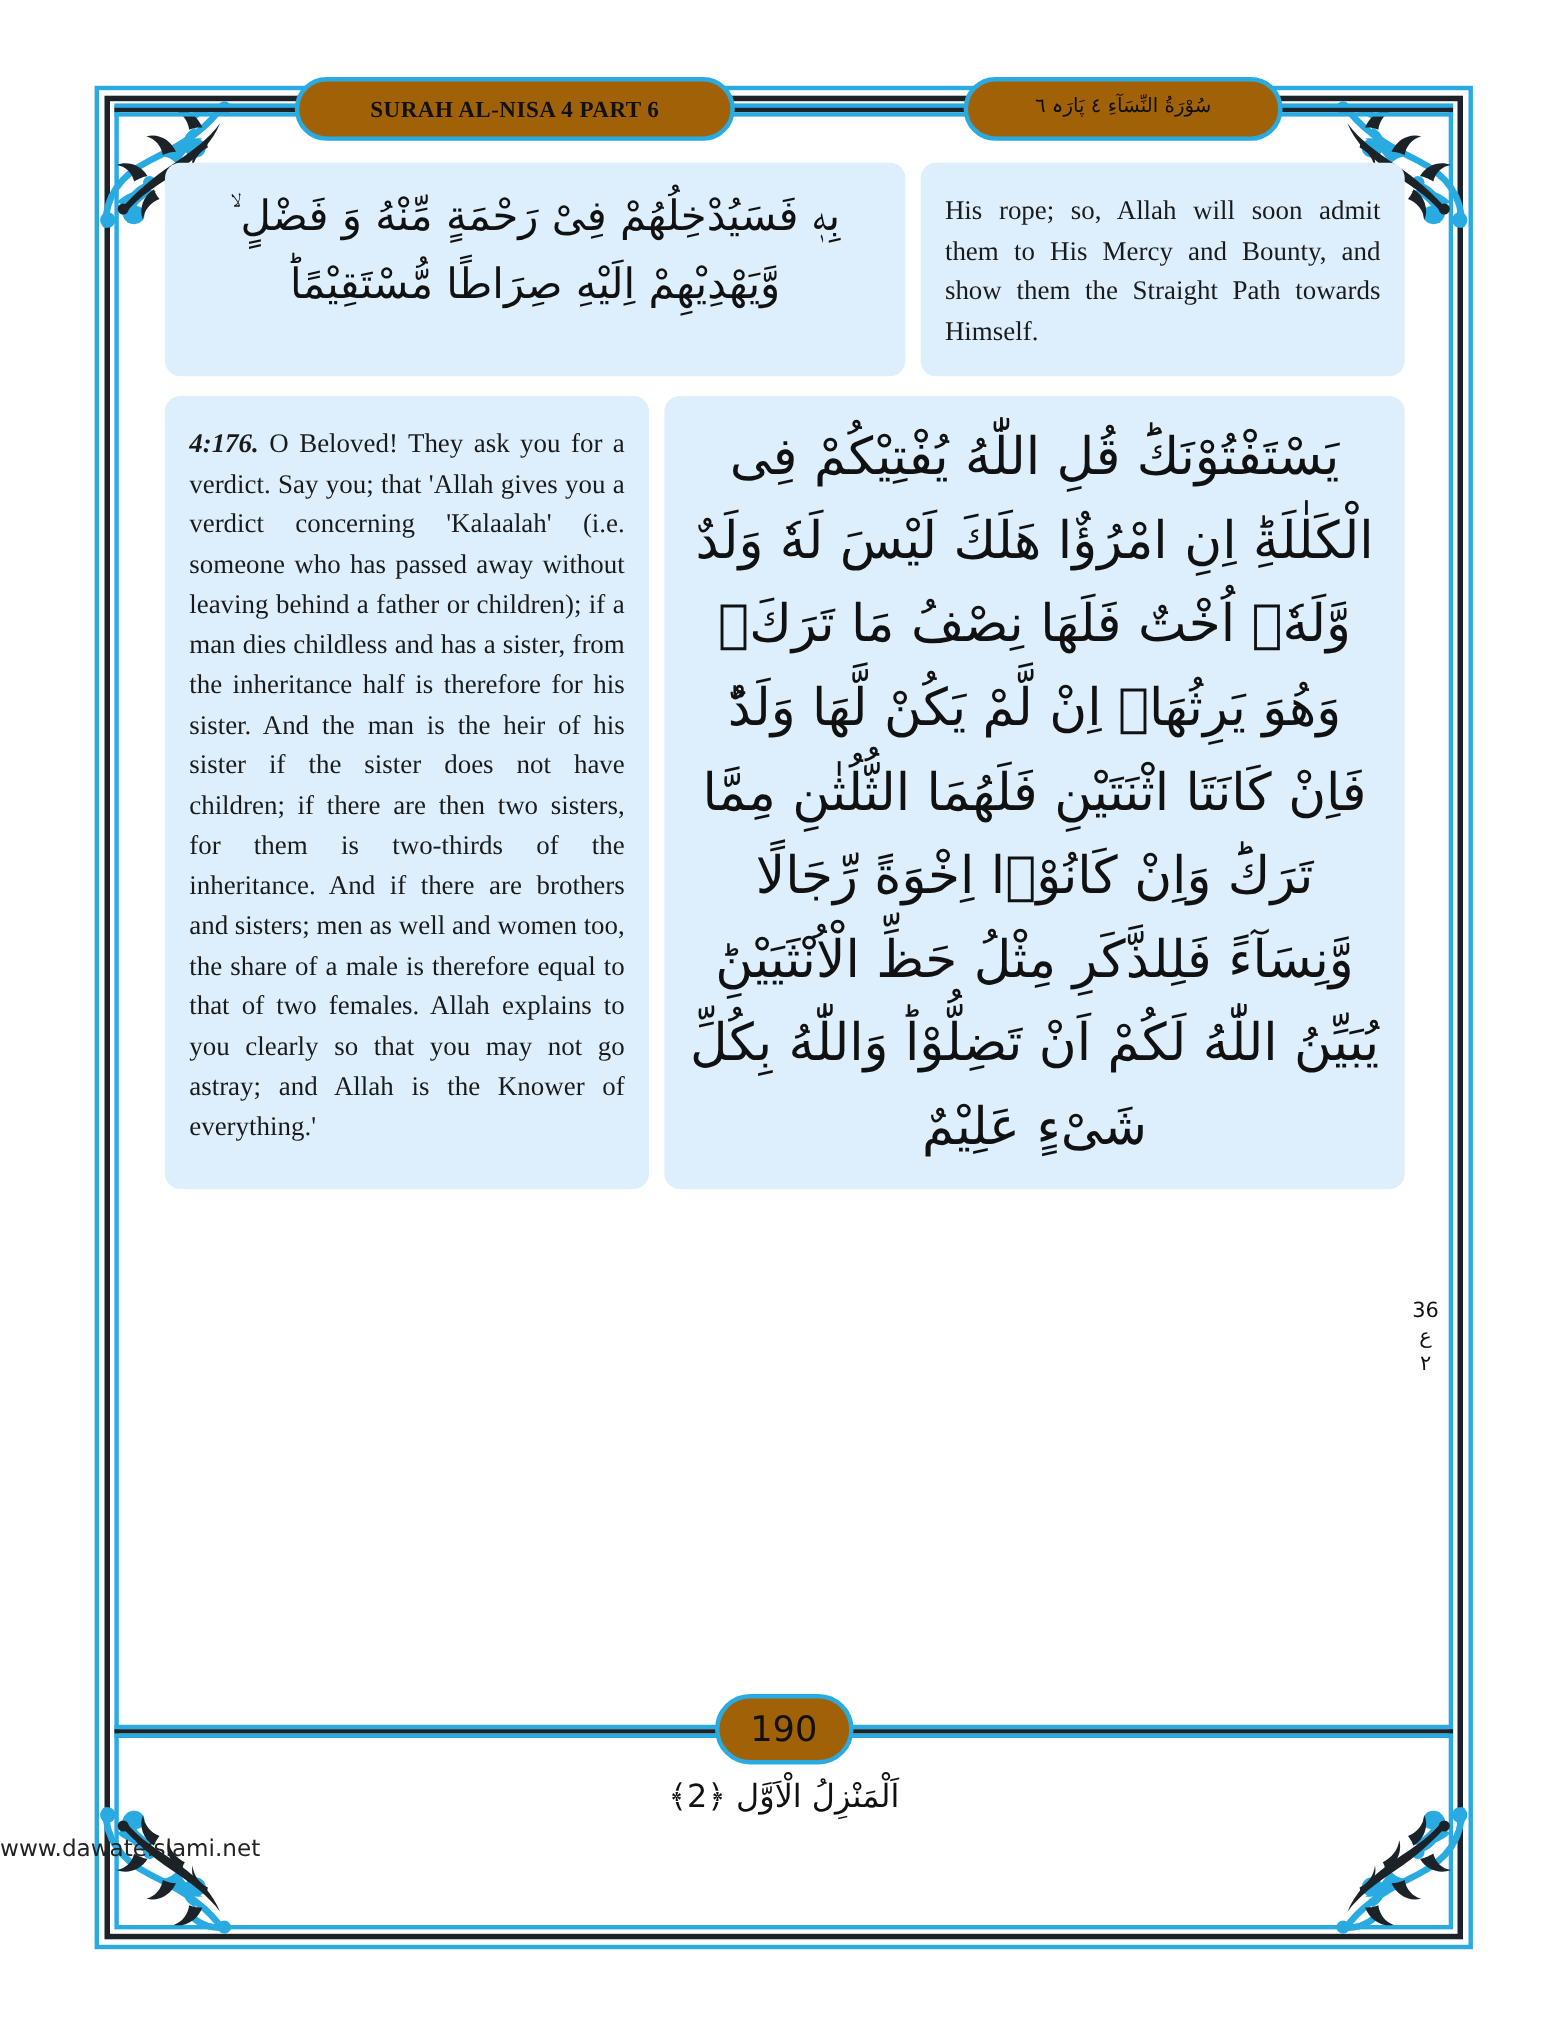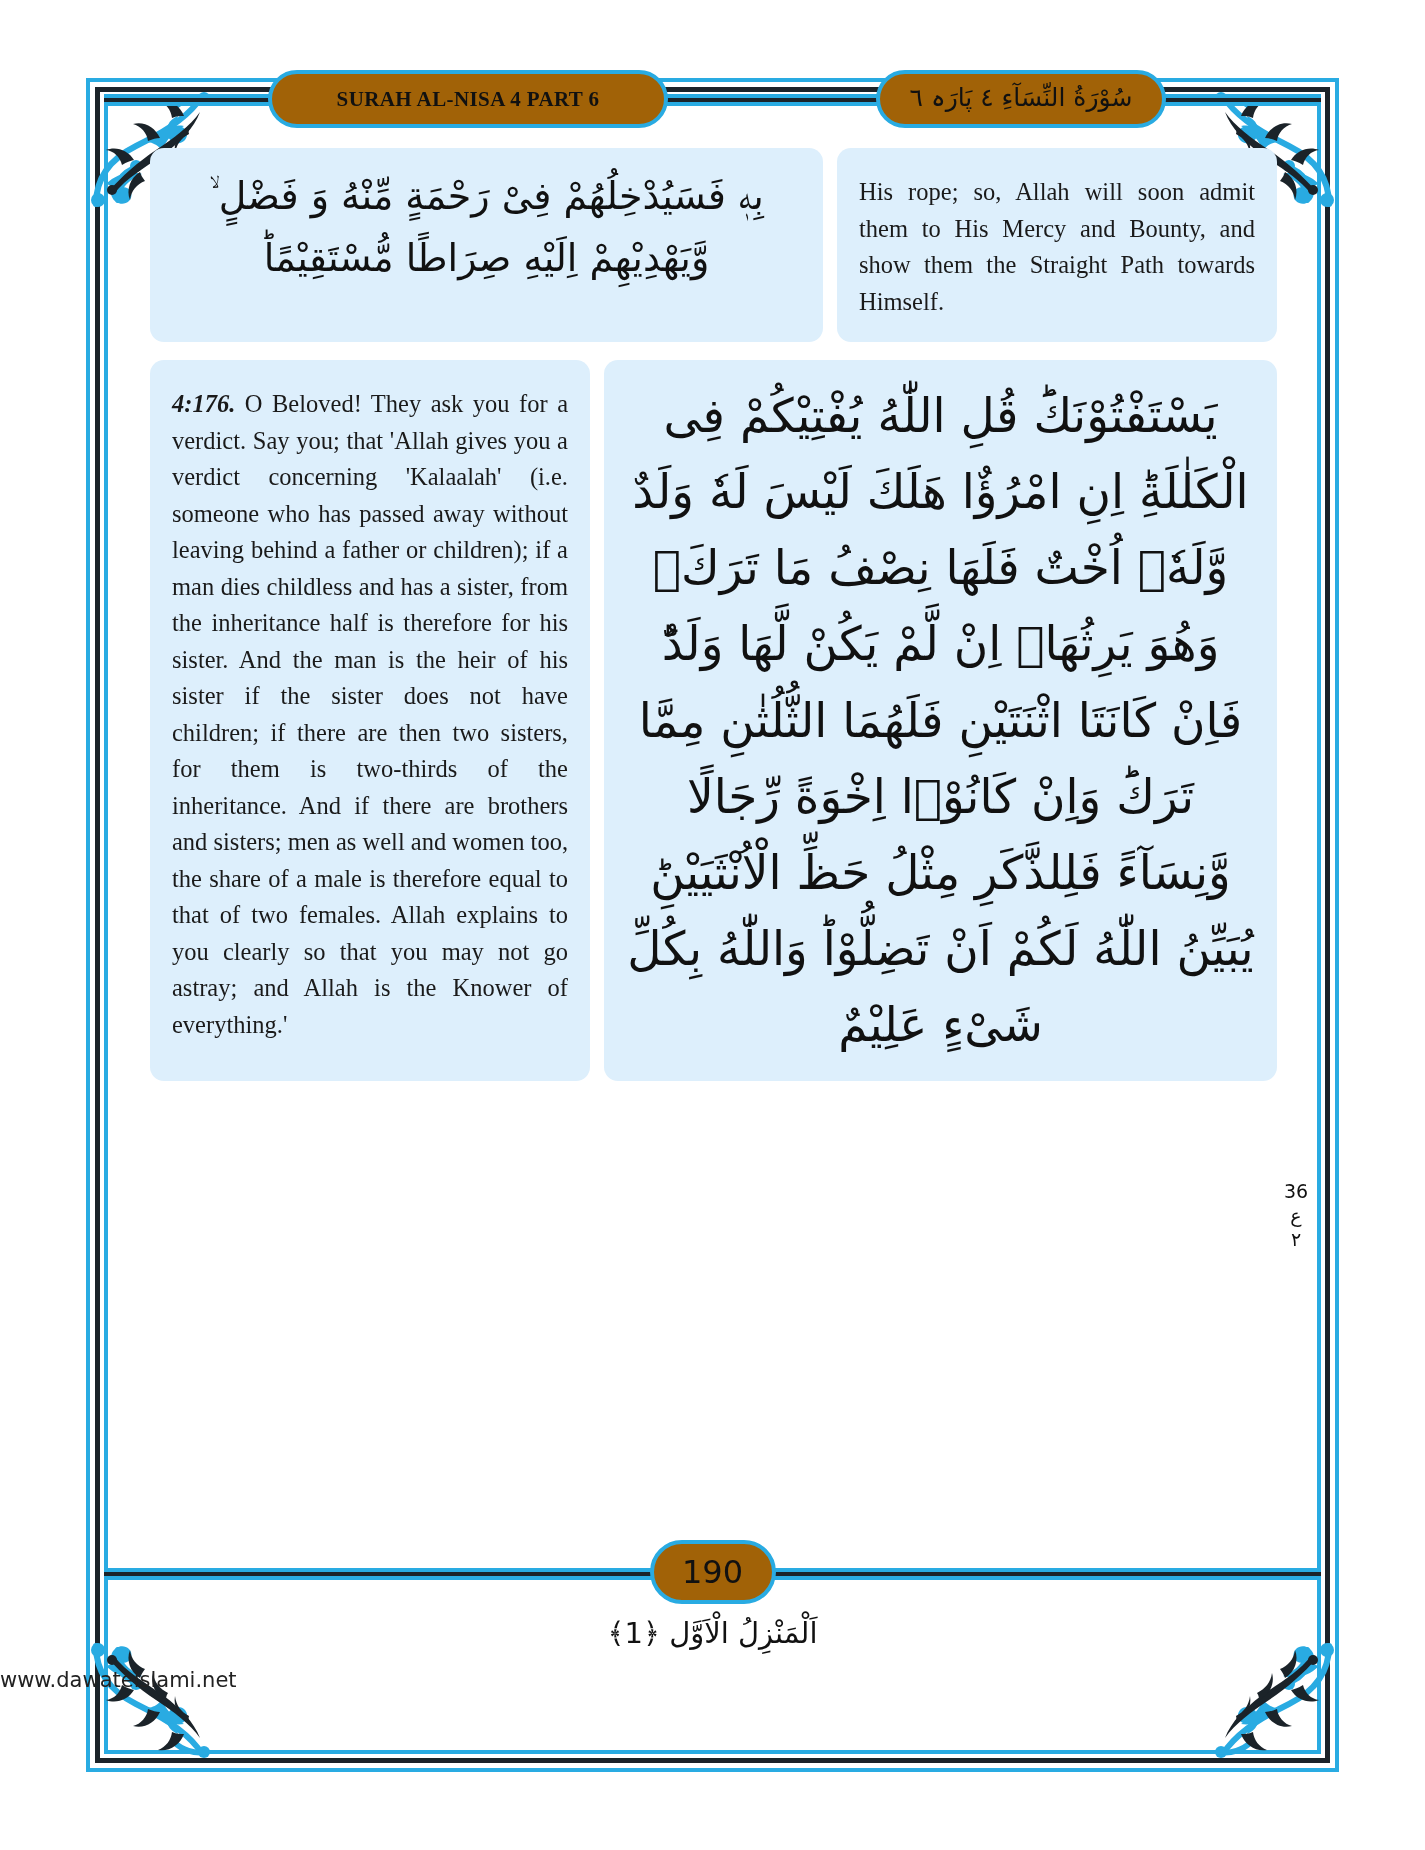--- a/index.html
+++ b/index.html
@@ -106,21 +106,21 @@
   }
 
   .cap-ar {
     right: 155px;
     top: -8px;
     width: 290px;
     height: 58px;
   }
   .cap-ar .txt {
     font-family: "DejaVu Sans", sans-serif;
-    font-size: 25px;
+    font-size: 18px;
     color: #111111;
     direction: rtl;
     line-height: 1;
     padding-bottom: 4px;
   }
 
   
   .content {
     position: absolute;
     left: 150px;
@@ -399,16 +399,16 @@
     <div class="header-rule">
       <div class="l-blue-top"></div>
       <div class="l-dark"></div>
       <div class="l-blue-bot"></div>
     </div>
     <div class="capsule cap-page">
       <span class="txt">190</span>
     </div>
   </div>
 
-  <div class="footer-manzil">اَلْمَنْزِلُ الْاَوَّل ﴿1﴾</div>
+  <div class="footer-manzil">اَلْمَنْزِلُ الْاَوَّل ﴿2﴾</div>
   <div class="footer-url">www.dawateislami.net</div>
 
 </div>
 
 </body></html>

